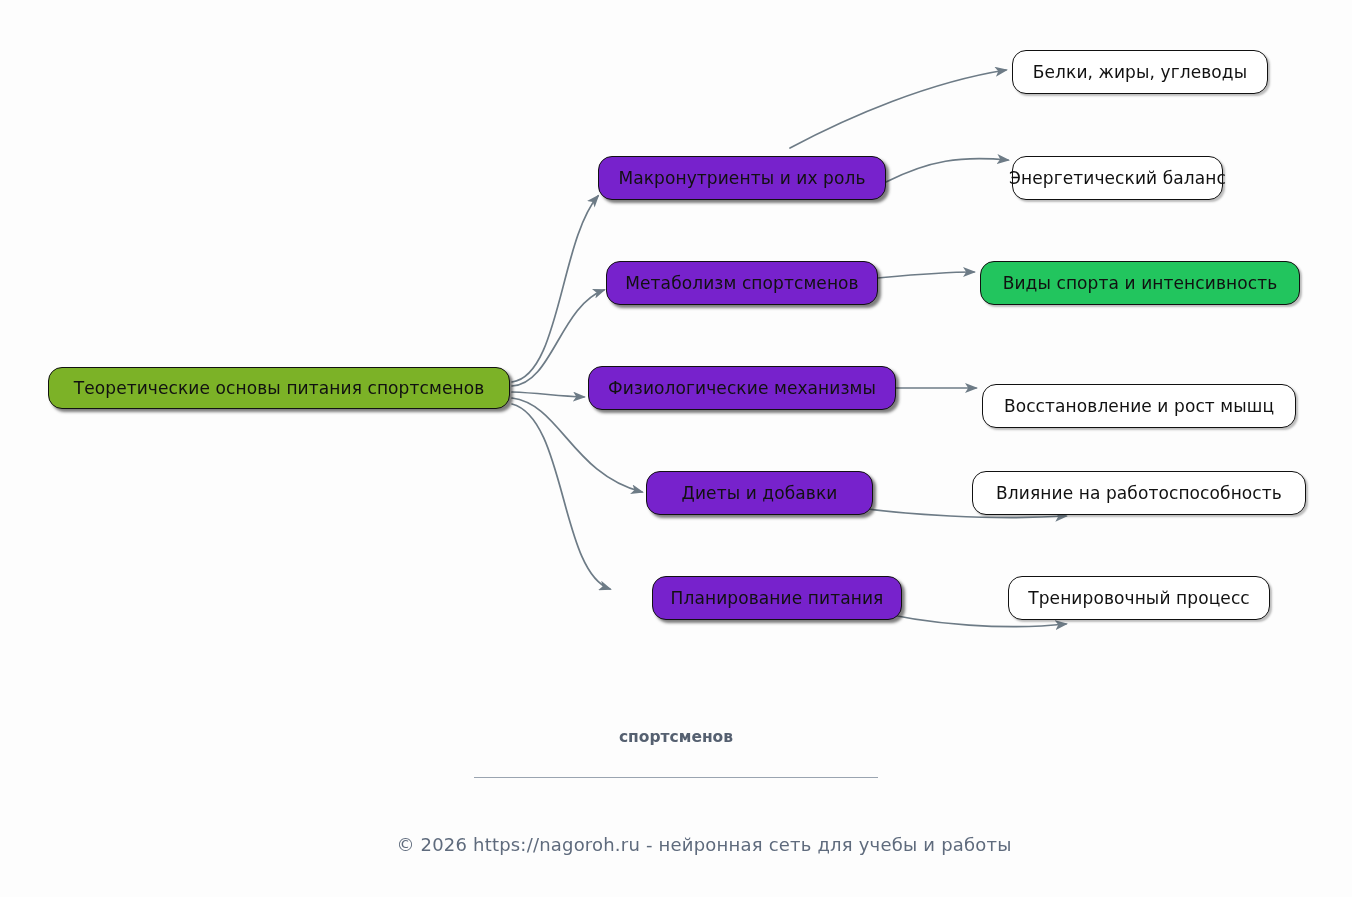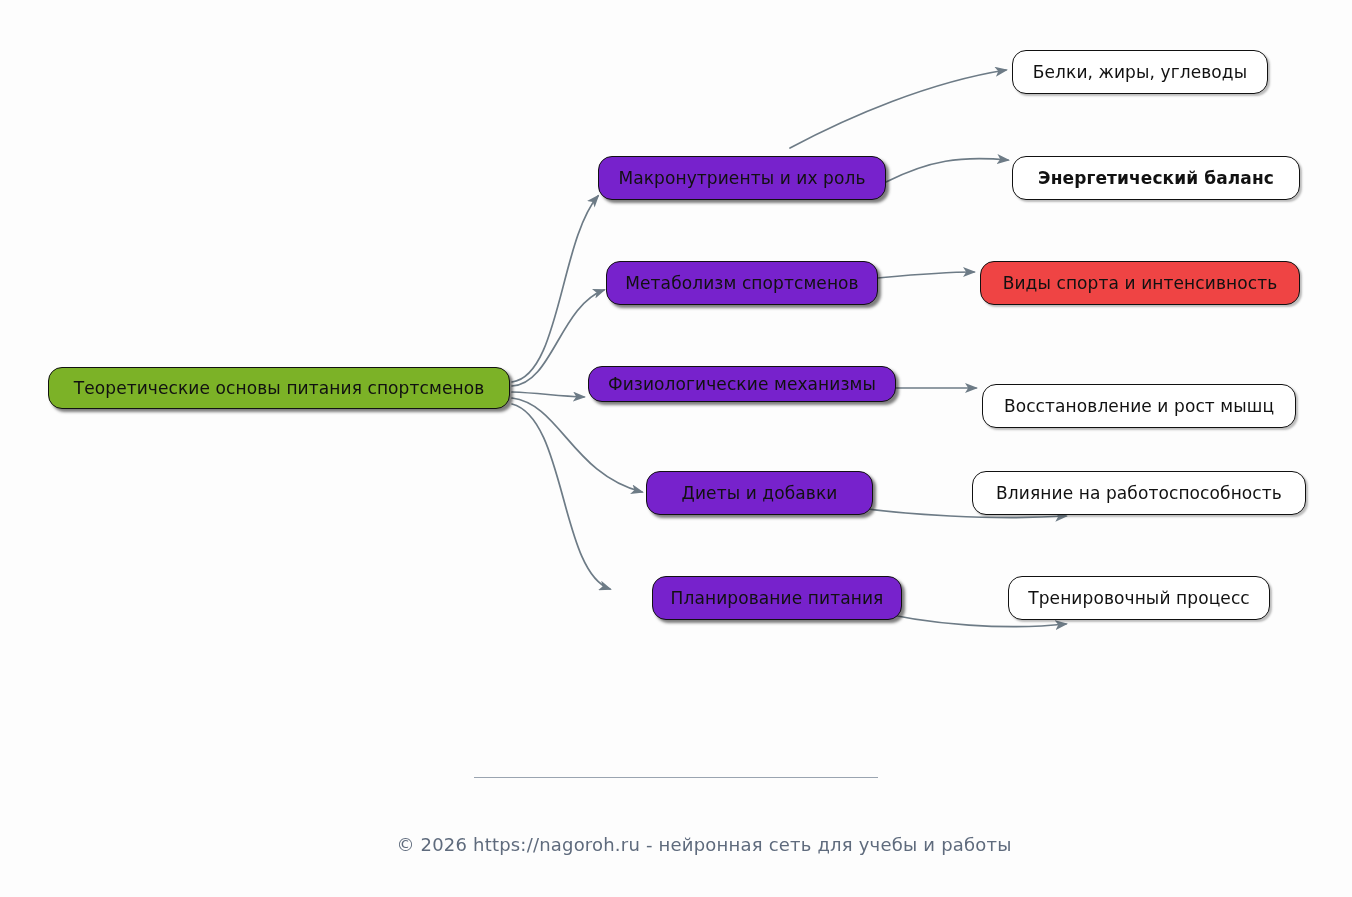--- a/index.html
+++ b/index.html
@@ -120,49 +120,50 @@
   <div id="nodes-layer">
       <div class="node node-root" style="left: 48px; top: 367px; width: 462px; height: 42px; background: rgb(124, 178, 39);">
         <span>Теоретические основы питания спортсменов</span>
       </div>
       <div class="node node-branch" style="left: 598px; top: 156px; width: 288px; height: 44px; background: rgb(119, 34, 204);">
         <span>Макронутриенты и их роль</span>
       </div>
       <div class="node node-branch" style="left: 606px; top: 261px; width: 272px; height: 44px; background: rgb(119, 34, 204);">
         <span>Метаболизм спортсменов</span>
       </div>
-      <div class="node node-branch" style="left: 588px; top: 366px; width: 308px; height: 36px; background: rgb(119, 34, 204);">
+      <div class="node node-branch" style="left: 588px; top: 366px; width: 308px; height: 44px; background: rgb(119, 34, 204);">
         <span>Физиологические механизмы</span>
       </div>
       <div class="node node-branch" style="left: 646px; top: 471px; width: 227px; height: 44px; background: rgb(119, 34, 204);">
         <span>Диеты и добавки</span>
       </div>
       <div class="node node-branch" style="left: 616px; top: 576px; width: 250px; height: 44px; background: rgb(119, 34, 204); margin-left: 36px;">
         <span>Планирование питания</span>
       </div>
       <div class="node node-leaf" style="left: 1012px; top: 50px; width: 256px; height: 44px; background: rgb(255, 255, 255);">
         <span>Белки, жиры, углеводы</span>
       </div>
-      <div class="node node-leaf" style="left: 1012px; top: 156px; width: 288px; height: 44px; background: rgb(255, 255, 255); font-weight: bold;">
+      <div class="node node-leaf" style="left: 1012px; top: 156px; width: 211px; height: 44px; background: rgb(255, 255, 255);">
         <span>Энергетический баланс</span>
       </div>
-      <div class="node node-leaf" style="left: 980px; top: 261px; width: 320px; height: 44px; background: #ef4444;">
+      <div class="node node-leaf" style="left: 980px; top: 261px; width: 320px; height: 44px; background: #22c55e;">
         <span>Виды спорта и интенсивность</span>
       </div>
       <div class="node node-leaf" style="left: 982px; top: 384px; width: 314px; height: 44px; background: rgb(255, 255, 255);">
         <span>Восстановление и рост мышц</span>
       </div>
       <div class="node node-leaf" style="left: 972px; top: 471px; width: 334px; height: 44px; background: rgb(255, 255, 255);">
         <span>Влияние на работоспособность</span>
       </div>
       <div class="node node-leaf" style="left: 1008px; top: 576px; width: 262px; height: 44px; background: rgb(255, 255, 255);">
         <span>Тренировочный процесс</span>
       </div>
     </div>
 
   <div class="caption" style="top:727px;">
+    <div>спортсменов</div>
   </div>
 
   <div class="caption-rule" style="left:474px; top:777px; width:404px;"></div>
 
   <div class="footer" style="top:834px;margin-left:28px;">© 2026 https://nagoroh.ru - нейронная сеть для учебы и работы</div>
 
 </div>
 
 </body></html>

